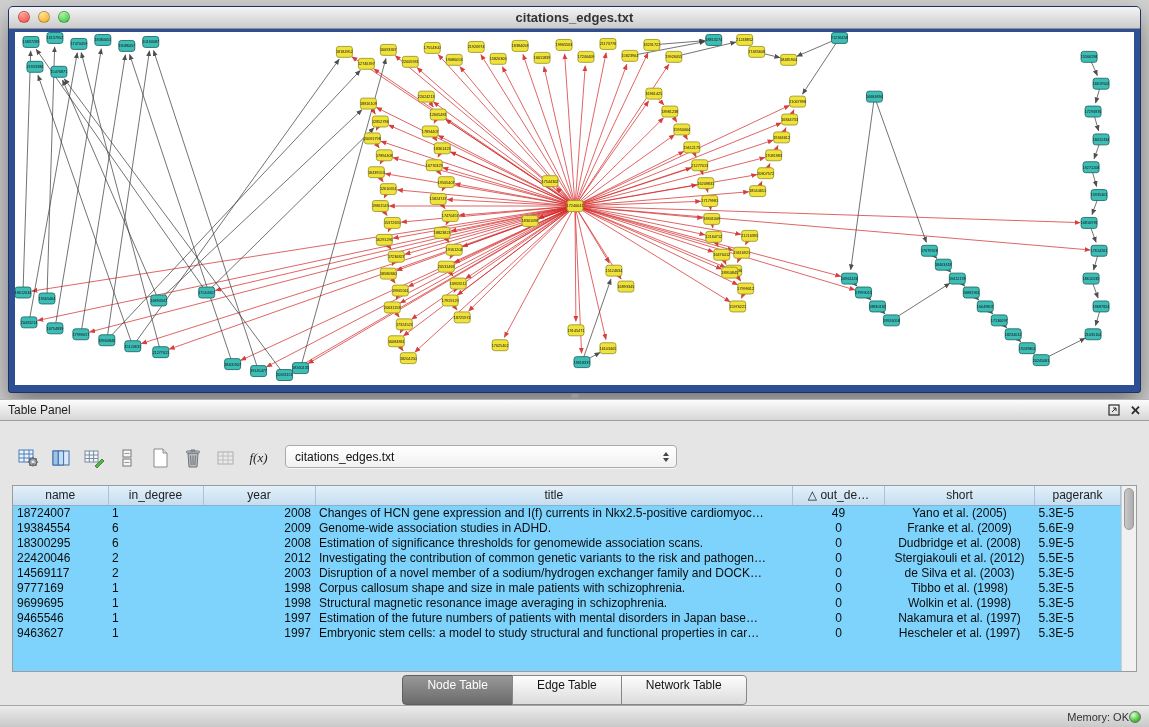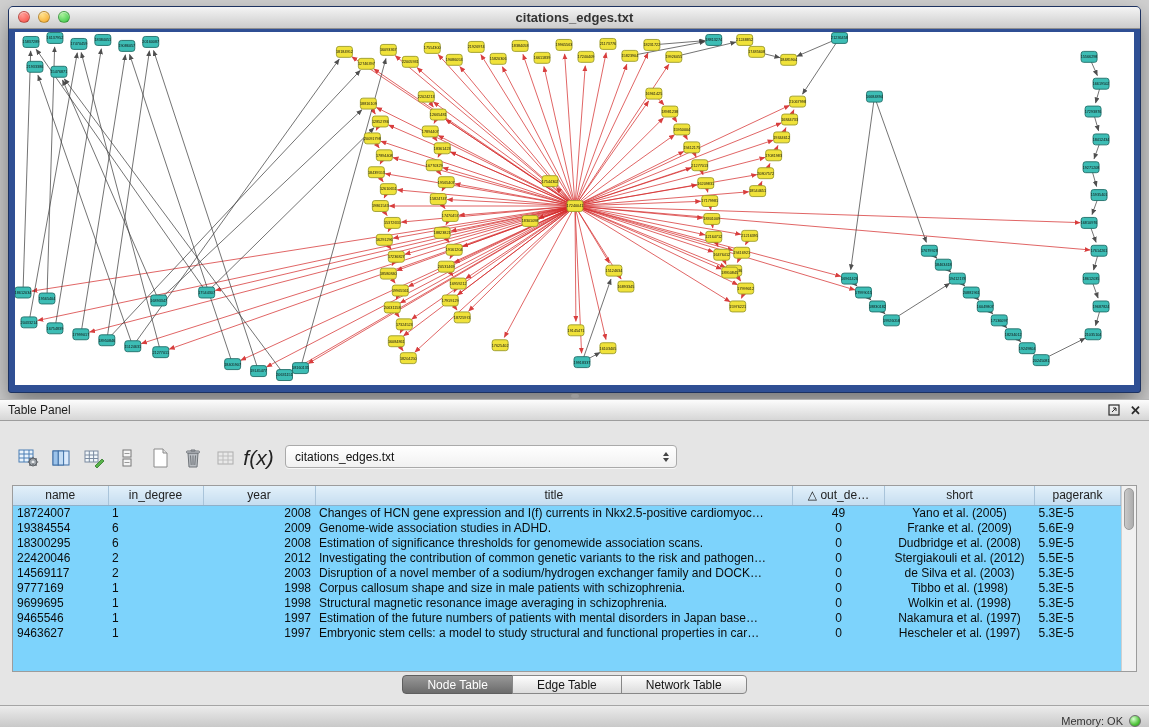--- a/index.html
+++ b/index.html
@@ -23,21 +23,21 @@
   .panel-header{position:absolute;left:0;top:399px;width:100%;height:22px;background:linear-gradient(#fcfcfc,#d6d6d6);border-top:1px solid #b5b5b5;border-bottom:1px solid #9d9d9d;box-sizing:border-box;display:flex;align-items:center;padding:3px 8px}
   .panel-title{font-size:12px;color:#1d1d1d}
   .panel-hdr-icons{margin-left:auto;display:flex;align-items:center;gap:10px}
   .float-icon svg{display:block}
   .close-icon{font-size:13px;font-weight:bold;color:#2b2b2b;line-height:1;cursor:default}
 
   .panel-body{position:absolute;left:0;top:421px;width:100%;height:284px;background:#e5e5e5}
 
   .toolbar{position:absolute;left:14px;top:22px;height:30px;display:flex;align-items:center;gap:6px}
   .tool{width:27px;height:26px;display:flex;align-items:center;justify-content:center;border-radius:4px}
-  .fx{font-family:Liberation Sans, sans-serif;font-style:italic;font-size:21px;color:#222;padding:0 2px}
+  .fx{font-family:Liberation Serif, serif;font-style:italic;font-size:13px;color:#222;padding:0 2px}
   .combo{position:absolute;left:285px;top:24px;width:392px;height:23px;background:linear-gradient(#ffffff,#f1f1f1);border:1px solid #aaa;border-radius:4px;box-sizing:border-box;display:flex;align-items:center;padding-left:9px;font-size:12px;color:#111;box-shadow:0 1px 0 rgba(255,255,255,.7)}
   .combo-arrows{margin-left:auto;margin-right:7px;display:flex;flex-direction:column;align-items:center;gap:2px}
   .tri-up{width:0;height:0;border-left:3.5px solid transparent;border-right:3.5px solid transparent;border-bottom:4.5px solid #444}
   .tri-down{width:0;height:0;border-left:3.5px solid transparent;border-right:3.5px solid transparent;border-top:4.5px solid #444}
 
   .table-frame{position:absolute;left:12px;top:64px;width:1125px;height:187px;background:#7dd3fc;border:1px solid #9c9c9c;box-sizing:border-box;overflow:hidden}
   .tbl-scroll{position:absolute;left:0;top:0;right:15px;bottom:0;overflow:hidden}
   table.tbl{width:100%;border-collapse:collapse;table-layout:fixed;font-size:12px}
   table.tbl th{height:19px;background:linear-gradient(#e2f0fa,#c6ddf0);border-right:1px solid #a9c4da;border-bottom:1px solid #8fb0c9;font-weight:normal;color:#222;text-align:center;overflow:hidden;white-space:nowrap;padding:0 3px;box-sizing:border-box}
   table.tbl td{height:15px;line-height:15px;color:#0c0c0c;white-space:nowrap;overflow:hidden;padding:0 4px;box-sizing:border-box}
@@ -45,27 +45,27 @@
   td.c0,td.c1{padding-left:7px;text-align:left}
   td.c2{text-align:right;padding-right:7px}
   td.c3{text-align:left;padding-left:6px}
   td.c4{text-align:center;padding-left:9px}
   td.c5{text-align:center}
   td.c6{text-align:left;padding-left:14px}
   .vscroll{position:absolute;right:0;top:0;bottom:0;width:15px;background:#f1f1f1;border-left:1px solid #cfcfcf;box-sizing:border-box}
   .vthumb{position:absolute;left:2px;right:2px;top:2px;height:40px;background:linear-gradient(90deg,#c9c9c9,#adadad);border:1px solid #9a9a9a;border-radius:6px}
 
   .tabs{position:absolute;left:0;top:254px;width:100%;display:flex;justify-content:center}
-  .tab{font-size:12px;color:#151515;padding:2px 24px;height:19px;line-height:15px;background:linear-gradient(#fdfdfd,#dcdcdc);border:1px solid #878787;margin-left:-1px;box-sizing:border-box;cursor:default}
+  .tab{font-size:12px;color:#151515;padding:2px 24px;height:30px;line-height:15px;background:linear-gradient(#fdfdfd,#dcdcdc);border:1px solid #878787;margin-left:-1px;box-sizing:border-box;cursor:default}
   .tab:first-child{border-radius:4px 0 0 4px;margin-left:0}
   .tab:last-child{border-radius:0 4px 4px 0}
   .tab.sel{background:linear-gradient(#989898,#6b6b6b);color:#fff;border-color:#5f5f5f}
 
   
-  .statusbar{position:absolute;left:0;top:705px;width:100%;height:22px;background:linear-gradient(#ececec,#c9c9c9);border-top:1px solid #a5a5a5;box-sizing:border-box;display:flex;align-items:flex-end;justify-content:flex-end;padding-right:8px;gap:6px}
+  .statusbar{position:absolute;left:0;top:705px;width:100%;height:22px;background:linear-gradient(#ececec,#c9c9c9);border-top:1px solid #a5a5a5;box-sizing:border-box;display:flex;align-items:center;justify-content:flex-end;padding-right:8px;gap:0}
   .mem-label{font-size:11px;color:#333}
   .mem-dot{width:12px;height:12px;border-radius:50%;background:radial-gradient(circle at 35% 30%,#d9ffd2,#4fc43a 60%,#2e8b1f);border:1px solid #6f6f6f;box-sizing:border-box}
 </style>
 </head>
 <body>
 
 <div class="graph-window">
   <div class="titlebar">
     <div class="traffic">
       <span class="light red"></span>

